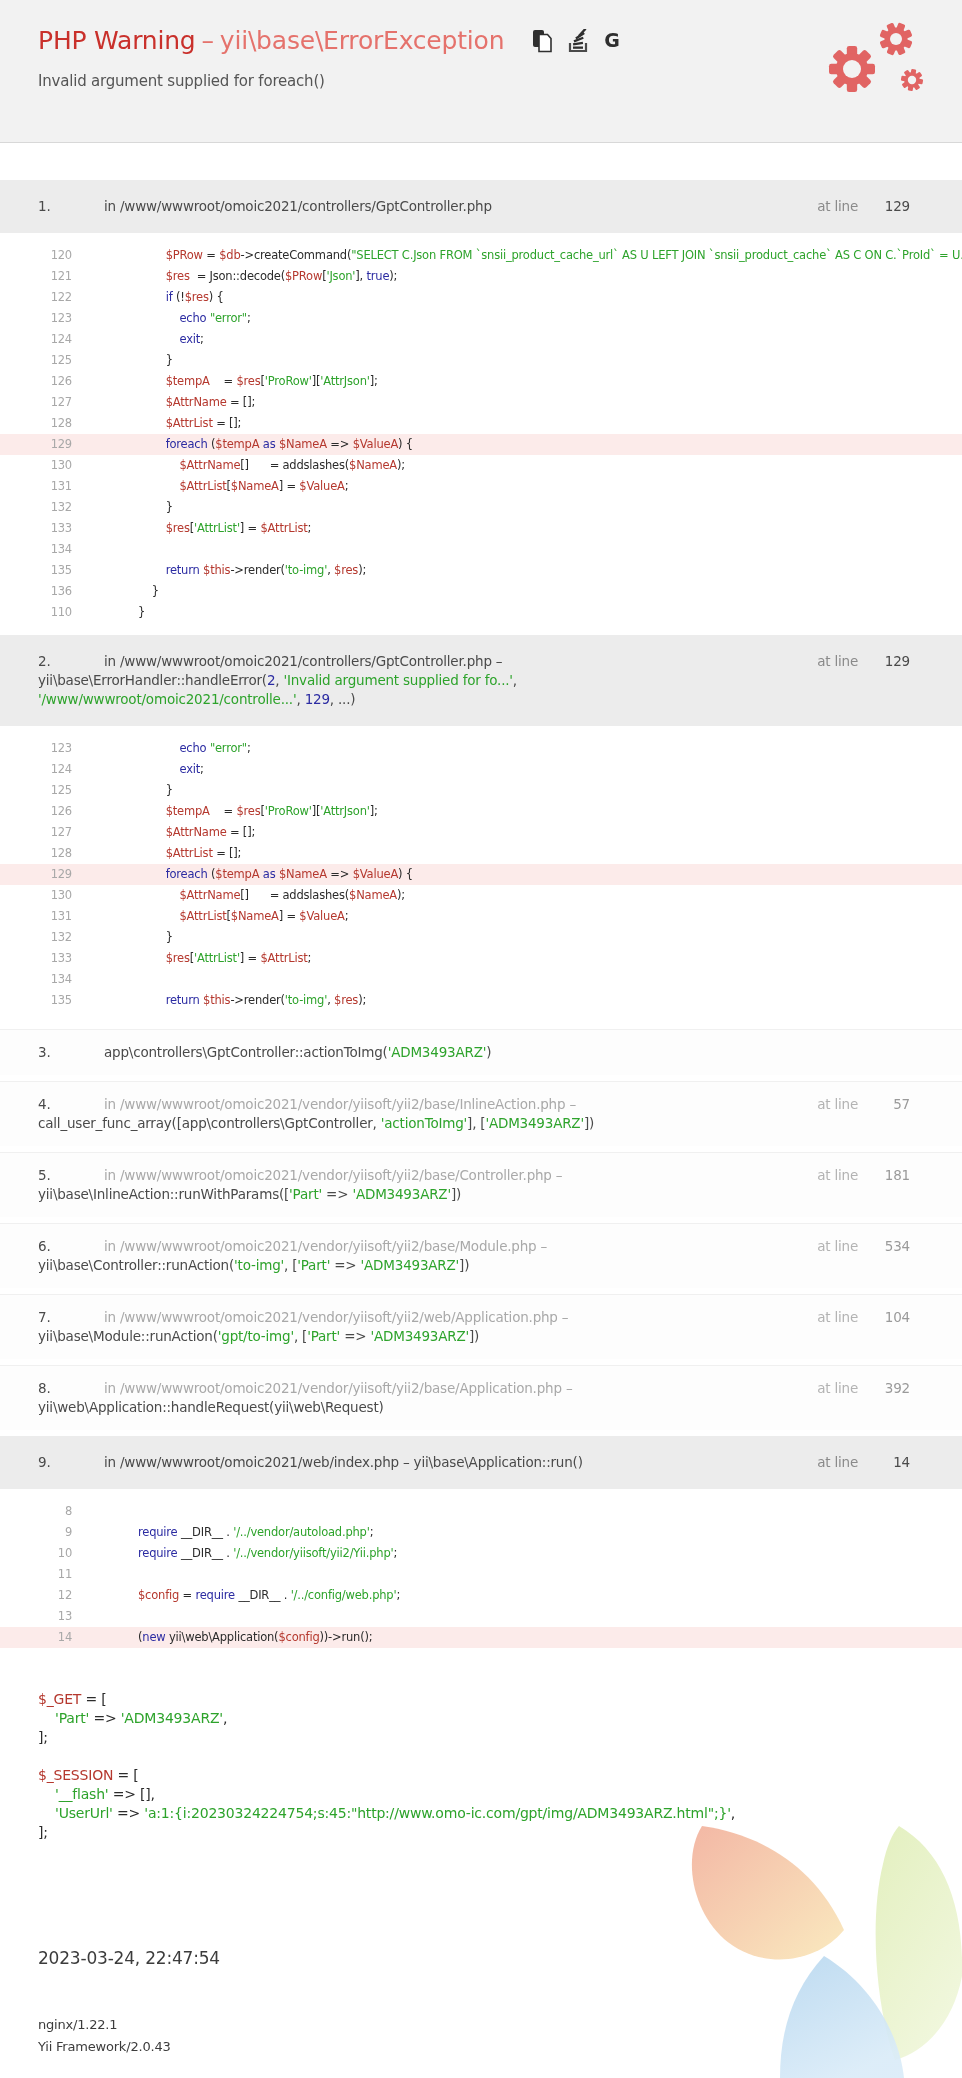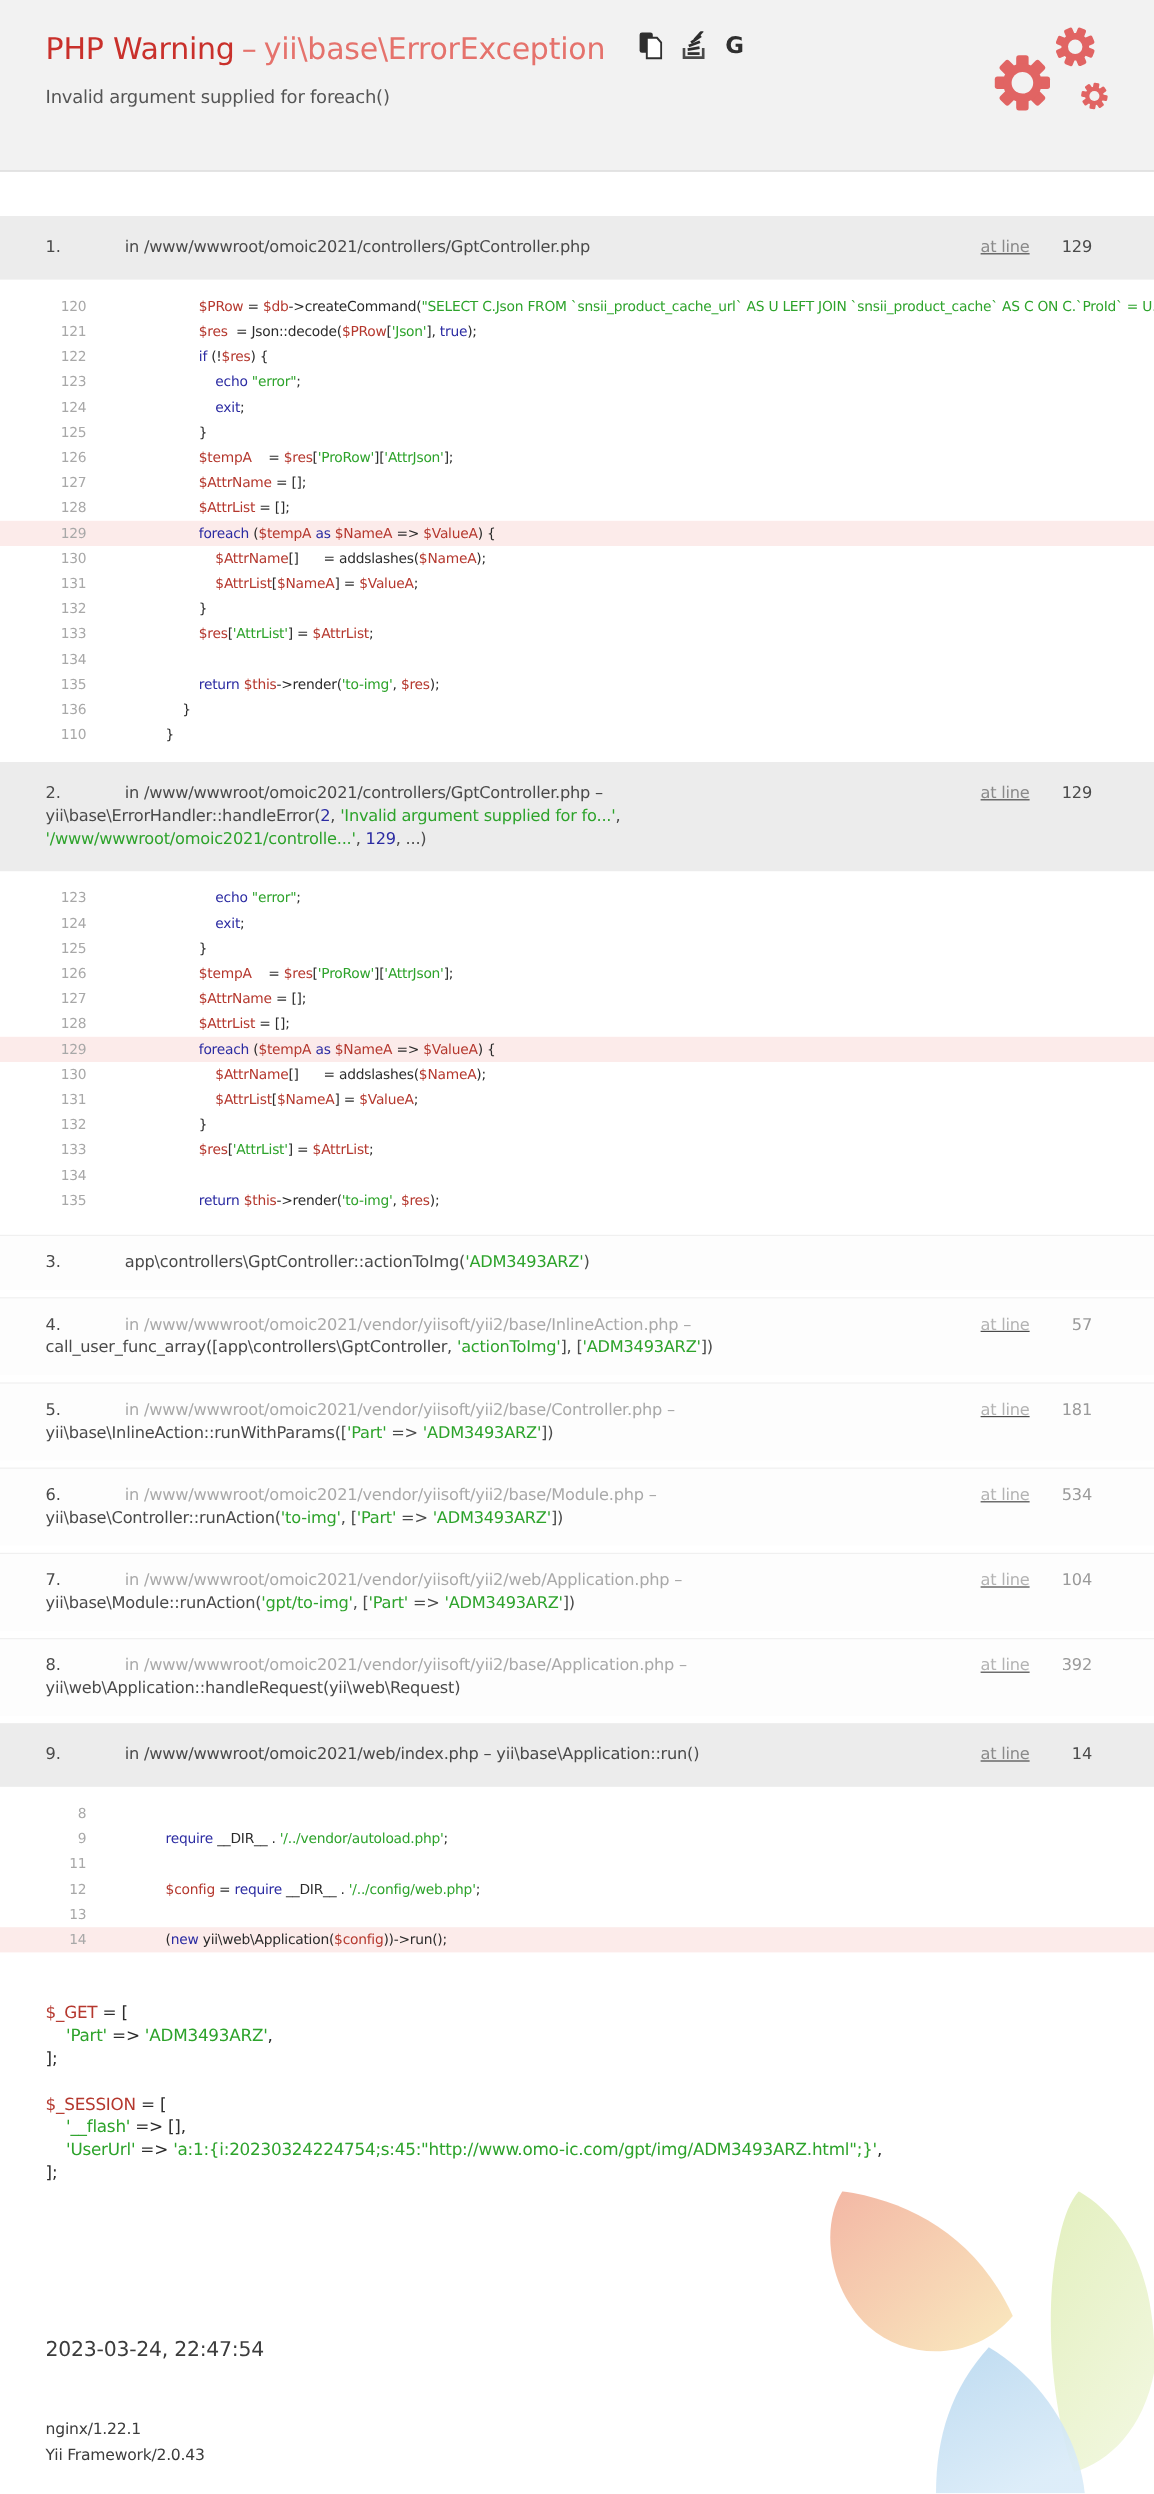--- a/index.html
+++ b/index.html
@@ -5,42 +5,42 @@
   * { margin:0; padding:0; box-sizing:border-box; }
   html,body { background:#fff; }
   body {
     width:962px; height:2078px; position:relative; overflow:hidden;
     font-family:"DejaVu Sans", "Liberation Sans", sans-serif;
     color:#2b2b2b; letter-spacing:-0.2px;
   }
   
   .hdr { background:#f2f2f2; height:143px; padding:26px 38px 0 38px;
          border-bottom:1px solid #d8d8d8; position:relative; }
-  .title-row { display:flex; align-items:flex-start; }
+  .title-row { display:flex; align-items:center; }
   h1 { font-size:25px; font-weight:normal; white-space:nowrap; }
   .etype { color:#c9302b; }
   .edash, .excls { color:#e5726c; }
   .edash { margin:0 6px; }
   .tools { display:flex; align-items:center; gap:15px; margin-left:28px; }
   .tools .tool { cursor:pointer; display:flex; align-items:center; }
   .g-letter { font-size:19px; font-weight:bold; color:#2f2f2f; line-height:1; }
   h2 { margin-top:17px; font-size:15px; font-weight:normal; color:#555; }
   .gears { position:absolute; top:12px; right:26px; }
   
   .stack { margin-top:37px; }
   .frame { }
   .frame.vendor { border-top:1px solid #f0f0f0; margin:6px 0; background:#fdfdfd; }
   .frame-head { position:relative; padding:17px 235px 17px 38px;
                 font-size:13.5px; line-height:19px; color:#4a4a4a; cursor:pointer; }
   .frame.vendor .frame-head { padding-top:13px; padding-bottom:13px; }
   .frame.app > .frame-head { background:#ececec; }
   .num { display:inline-block; width:66px; }
   .file { color:#4a4a4a; }
   .file.vfile { color:#a9a9a9; }
-  .at-line { position:absolute; top:17px; right:52px; white-space:nowrap;text-decoration:underline; }
+  .at-line { position:absolute; top:17px; right:52px; white-space:nowrap; }
   .frame.vendor .at-line { top:13px; }
   .at-line .lbl { color:#8a8a8a; }
   .at-line .ln { display:inline-block; min-width:36px; text-align:right;
                  margin-left:16px; color:#4a4a4a; }
   .frame.vendor .at-line .lbl { color:#b3b3b3; }
   .frame.vendor .at-line .ln { color:#9a9a9a; }
   
   .code { padding:12px 0; background:#fff; font-size:11.5px; }
   .cl { display:flex; line-height:21px; white-space:pre;gap:44px; }
   .cl.err { background:#fcebea; }
@@ -173,20 +173,21 @@
       <div class="frame-head"><span class="num">7.</span><span class="info"><span class="file vfile">in /www/wwwroot/omoic2021/vendor/yiisoft/yii2/web/Application.php –</span><span> yii\base\Module::runAction(</span><span class="t-s">'gpt/to-img'</span><span>, [</span><span class="t-s">'Part'</span><span> =&gt; </span><span class="t-s">'ADM3493ARZ'</span><span>])</span></span><span class="at-line"><span class="lbl">at line</span><span class="ln">104</span></span></div>
     </div>
     <div class="frame vendor">
       <div class="frame-head"><span class="num">8.</span><span class="info"><span class="file vfile">in /www/wwwroot/omoic2021/vendor/yiisoft/yii2/base/Application.php –</span><span> yii\web\Application::handleRequest(yii\web\Request)</span></span><span class="at-line"><span class="lbl">at line</span><span class="ln">392</span></span></div>
     </div>
     <div class="frame app">
       <div class="frame-head"><span class="num">9.</span><span class="info"><span class="file">in /www/wwwroot/omoic2021/web/index.php</span><span> – yii\base\Application::run()</span></span><span class="at-line"><span class="lbl">at line</span><span class="ln">14</span></span></div>
       <div class="code">
         <div class="cl"><span class="no">8</span><span class="ct"></span></div>
         <div class="cl"><span class="no">9</span><span class="ct"><span class="t-k">require</span><span> __DIR__ . </span><span class="t-s">'/../vendor/autoload.php'</span><span>;</span></span></div>
+        <div class="cl"><span class="no">10</span><span class="ct"><span class="t-k">require</span><span> __DIR__ . </span><span class="t-s">'/../vendor/yiisoft/yii2/Yii.php'</span><span>;</span></span></div>
         <div class="cl"><span class="no">11</span><span class="ct"></span></div>
         <div class="cl"><span class="no">12</span><span class="ct"><span class="t-v">$config</span><span> = </span><span class="t-k">require</span><span> __DIR__ . </span><span class="t-s">'/../config/web.php'</span><span>;</span></span></div>
         <div class="cl"><span class="no">13</span><span class="ct"></span></div>
         <div class="cl err"><span class="no">14</span><span class="ct"><span>(</span><span class="t-k">new</span><span> yii\web\Application(</span><span class="t-v">$config</span><span>))-&gt;run();</span></span></div>
       </div>
     </div>
   </div>
 
 <div class="request">
   <pre><span class="t-v">$_GET</span><span> = [

